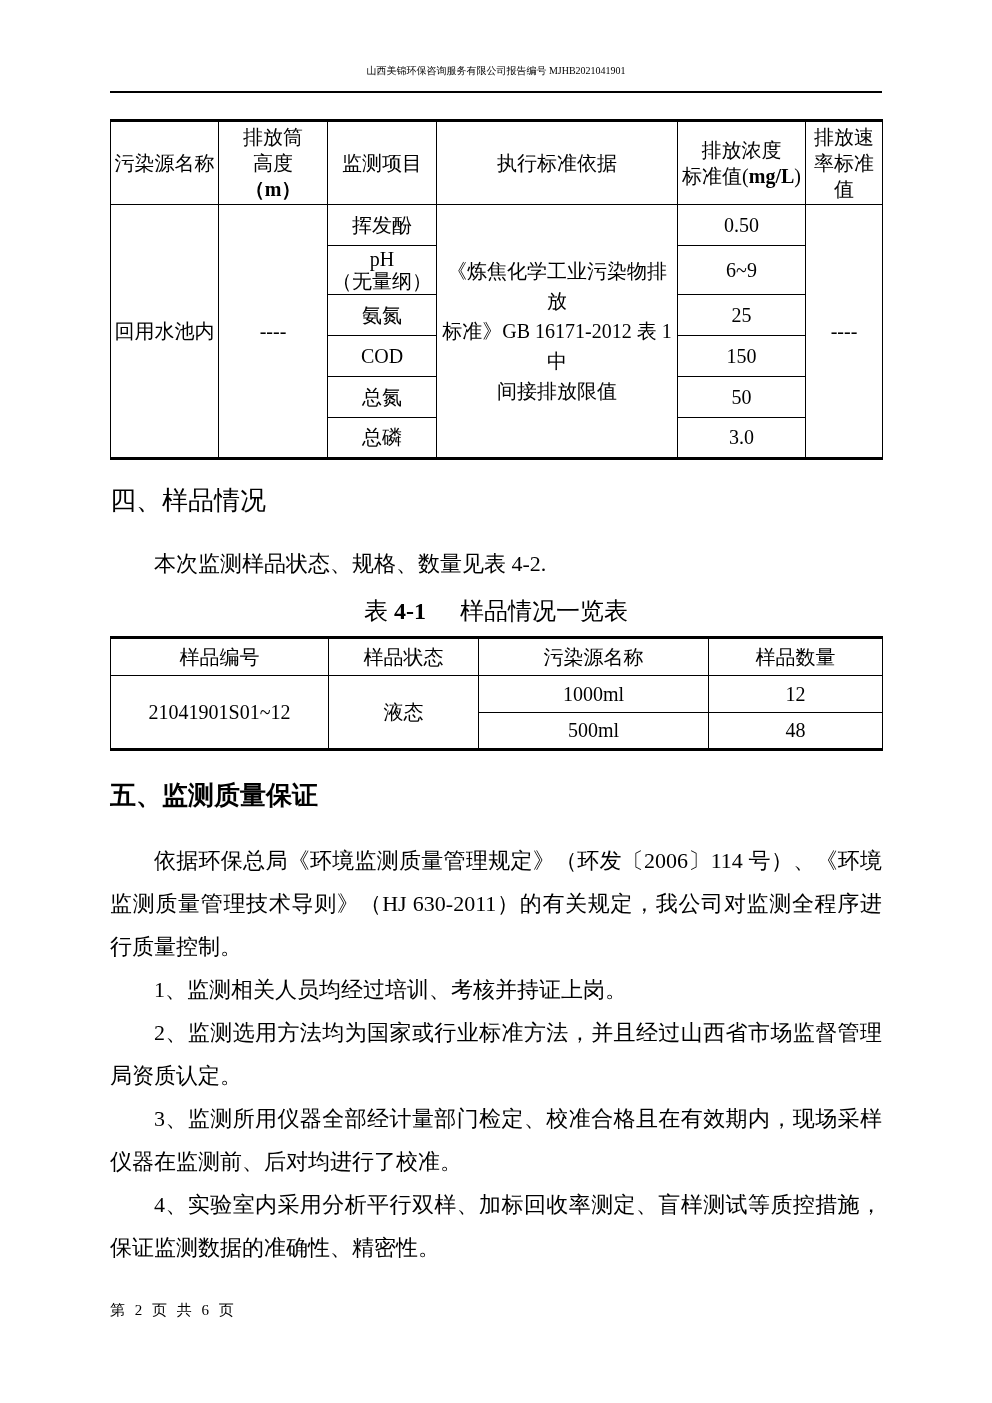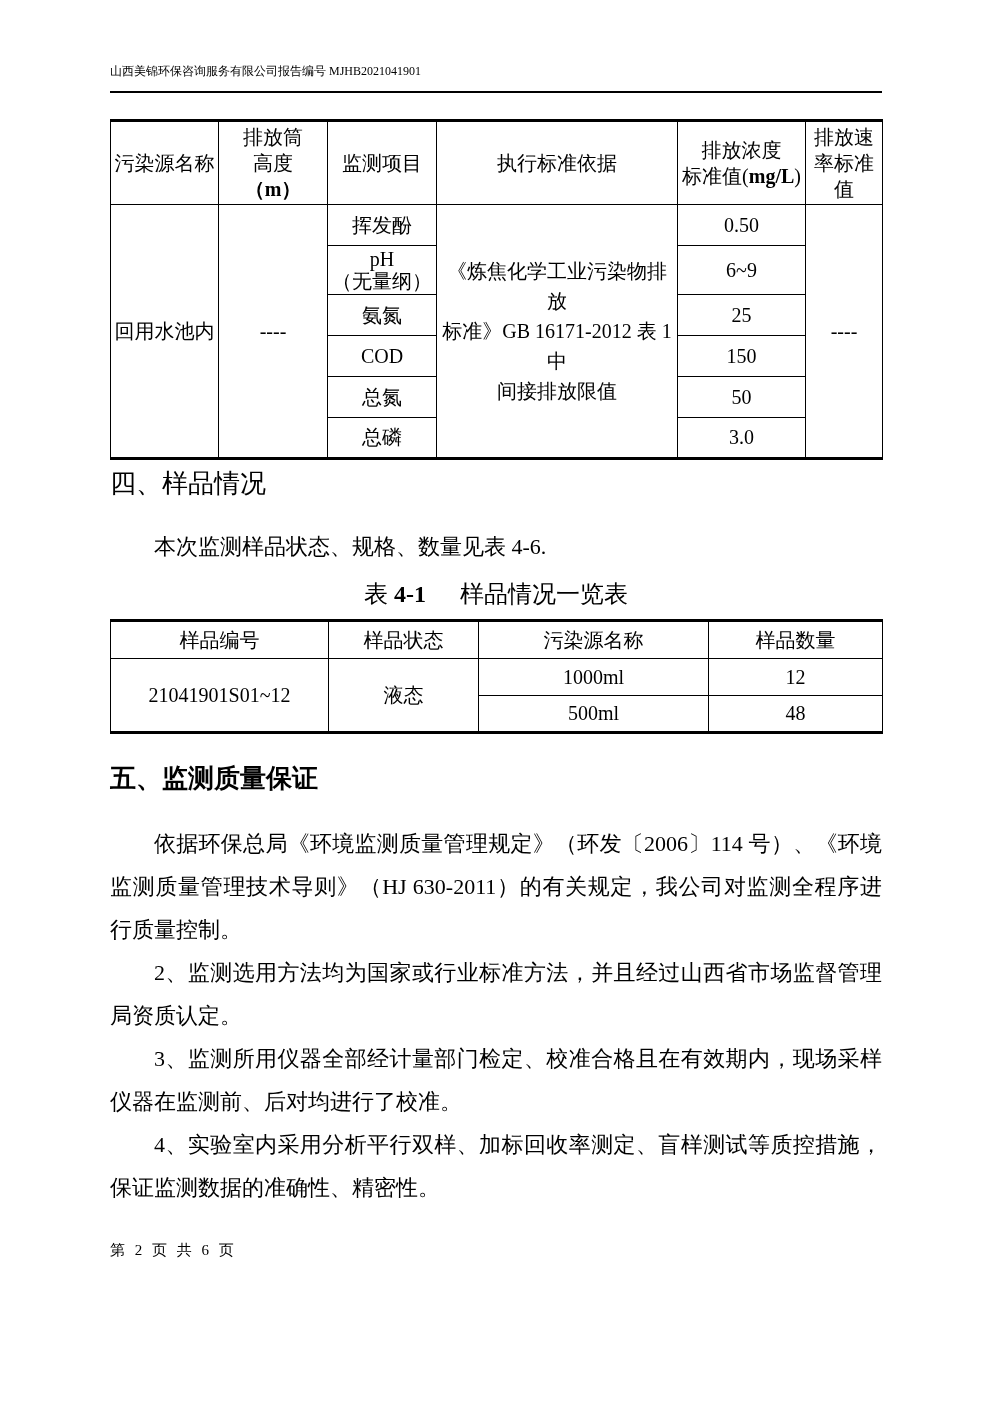--- a/index.html
+++ b/index.html
@@ -19,23 +19,23 @@
     position: absolute;
     left: 110px;
     top: 0;
     width: 772px;
   }
 
   
   .doc-header {
     margin-top: 60px;
     display: flex;
-    justify-content: flex-start;
+    justify-content: center;
     align-items: flex-end;
-    font-size: 12px;
+    font-size: 10px;
     line-height: 22px;
     border-bottom: 2px solid #000;
     padding-bottom: 9px;
   }
 
   
   table.grid {
     border-collapse: collapse;
     width: 772px;
     table-layout: fixed;
@@ -57,21 +57,21 @@
   .standards-table { margin-top: 26px; }
   .standards-table thead tr { height: 82px; }
   .standards-table tbody tr { height: 41px; }
   .standards-table .basis-cell { line-height: 30px; margin-top: 48px; }
 
   
   .section-title {
     font-size: 26px;
     font-weight: normal;
     line-height: 34px;
-    margin-top: 7px;
+    margin-top: 24px;
   }
   .section-title.s5 { margin-top: 28px; font-weight: bold; }
 
   
   .para {
     font-size: 22px;
     line-height: 43px;
     text-align: justify;
     text-indent: 2em;
   }
@@ -160,21 +160,21 @@
           <td>50</td>
         </tr>
         <tr>
           <td>总磷</td>
           <td>3.0</td>
         </tr>
       </tbody>
     </table>
 
     <h2 class="section-title">四、样品情况</h2>
-    <p class="para intro">本次监测样品状态、规格、数量见表 4-6.</p>
+    <p class="para intro">本次监测样品状态、规格、数量见表 4-2.</p>
 
     <div class="table-caption">
       <span>表 </span><span class="b">4-1</span><span class="cap-gap"></span><span>样品情况一览表</span>
     </div>
 
     <table class="grid samples-table">
       <colgroup>
         <col style="width:218px">
           <col style="width:150px">
           <col style="width:230px">
@@ -199,20 +199,21 @@
           <td>500ml</td>
           <td>48</td>
         </tr>
       </tbody>
     </table>
 
     <h2 class="section-title s5">五、监测质量保证</h2>
 
     <div class="body-block">
       <p class="para">依据环保总局《环境监测质量管理规定》（环发〔2006〕114 号）、《环境监测质量管理技术导则》（HJ 630-2011）的有关规定，我公司对监测全程序进行质量控制。</p>
+      <p class="para">1、监测相关人员均经过培训、考核并持证上岗。</p>
       <p class="para">2、监测选用方法均为国家或行业标准方法，并且经过山西省市场监督管理局资质认定。</p>
       <p class="para">3、监测所用仪器全部经计量部门检定、校准合格且在有效期内，现场采样仪器在监测前、后对均进行了校准。</p>
       <p class="para">4、实验室内采用分析平行双样、加标回收率测定、盲样测试等质控措施，保证监测数据的准确性、精密性。</p>
     </div>
 
     <div class="doc-footer">第 2 页 共 6 页</div>
 
   </div>
 </div>
 

